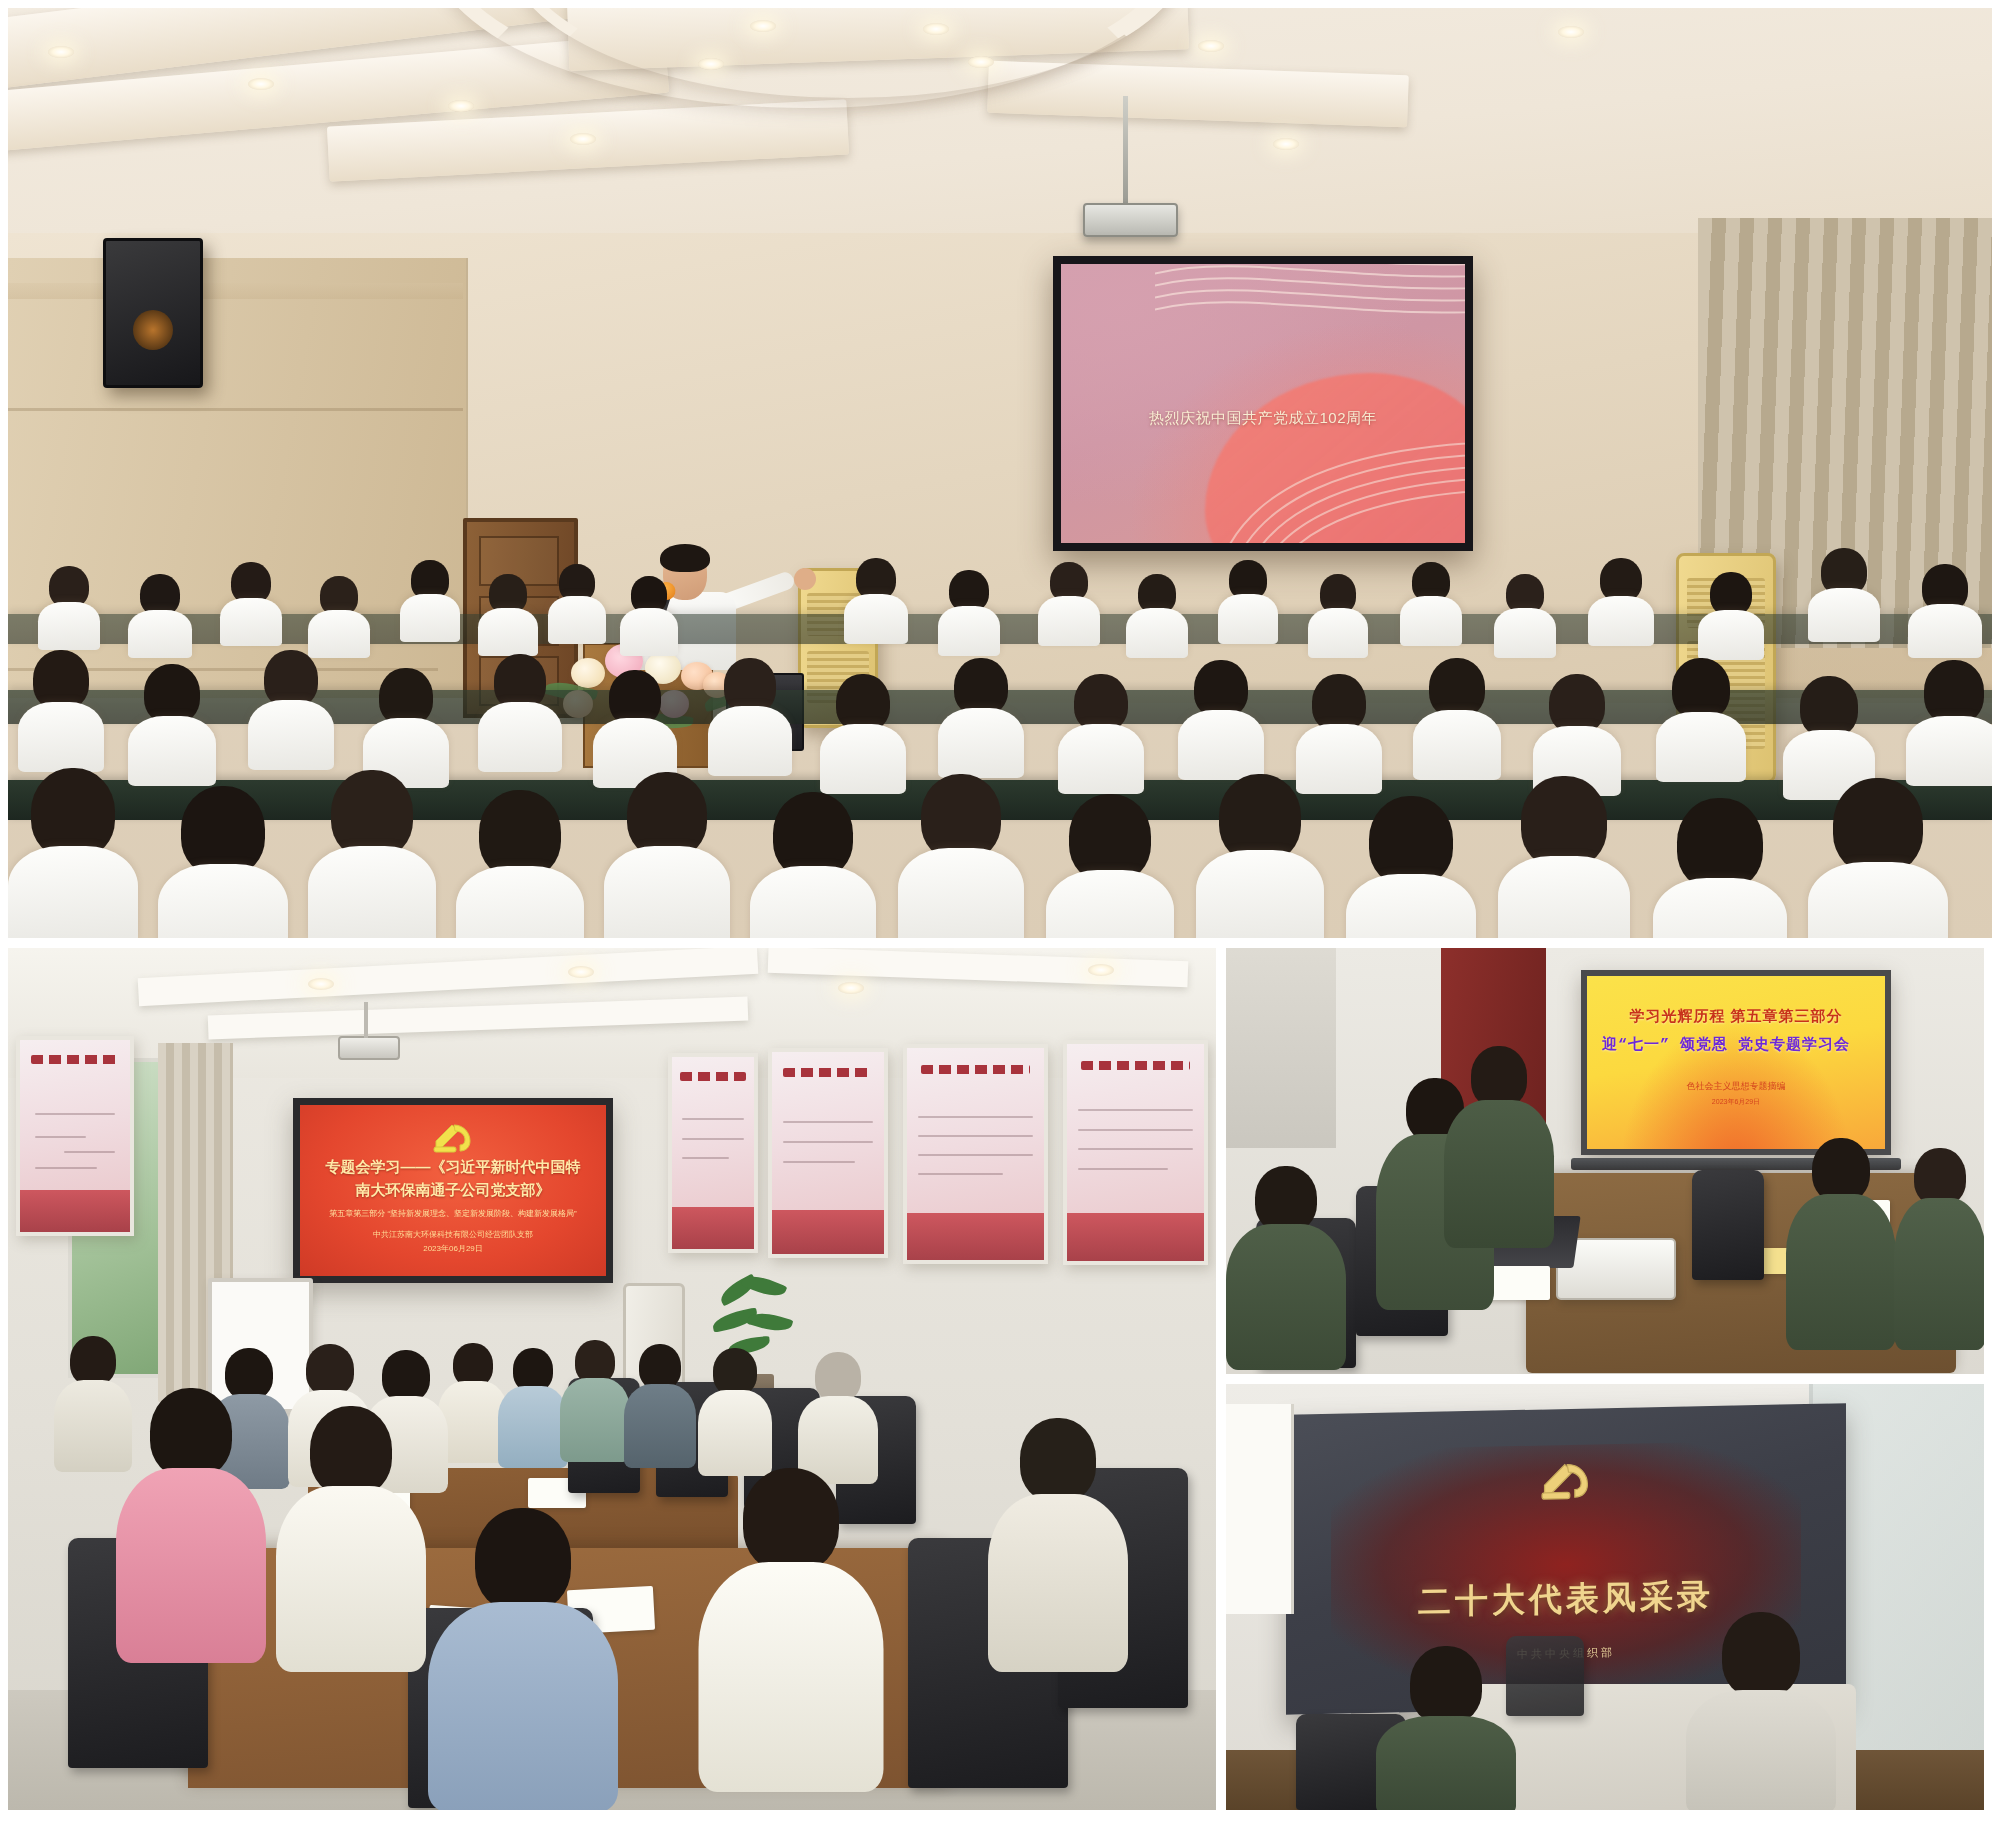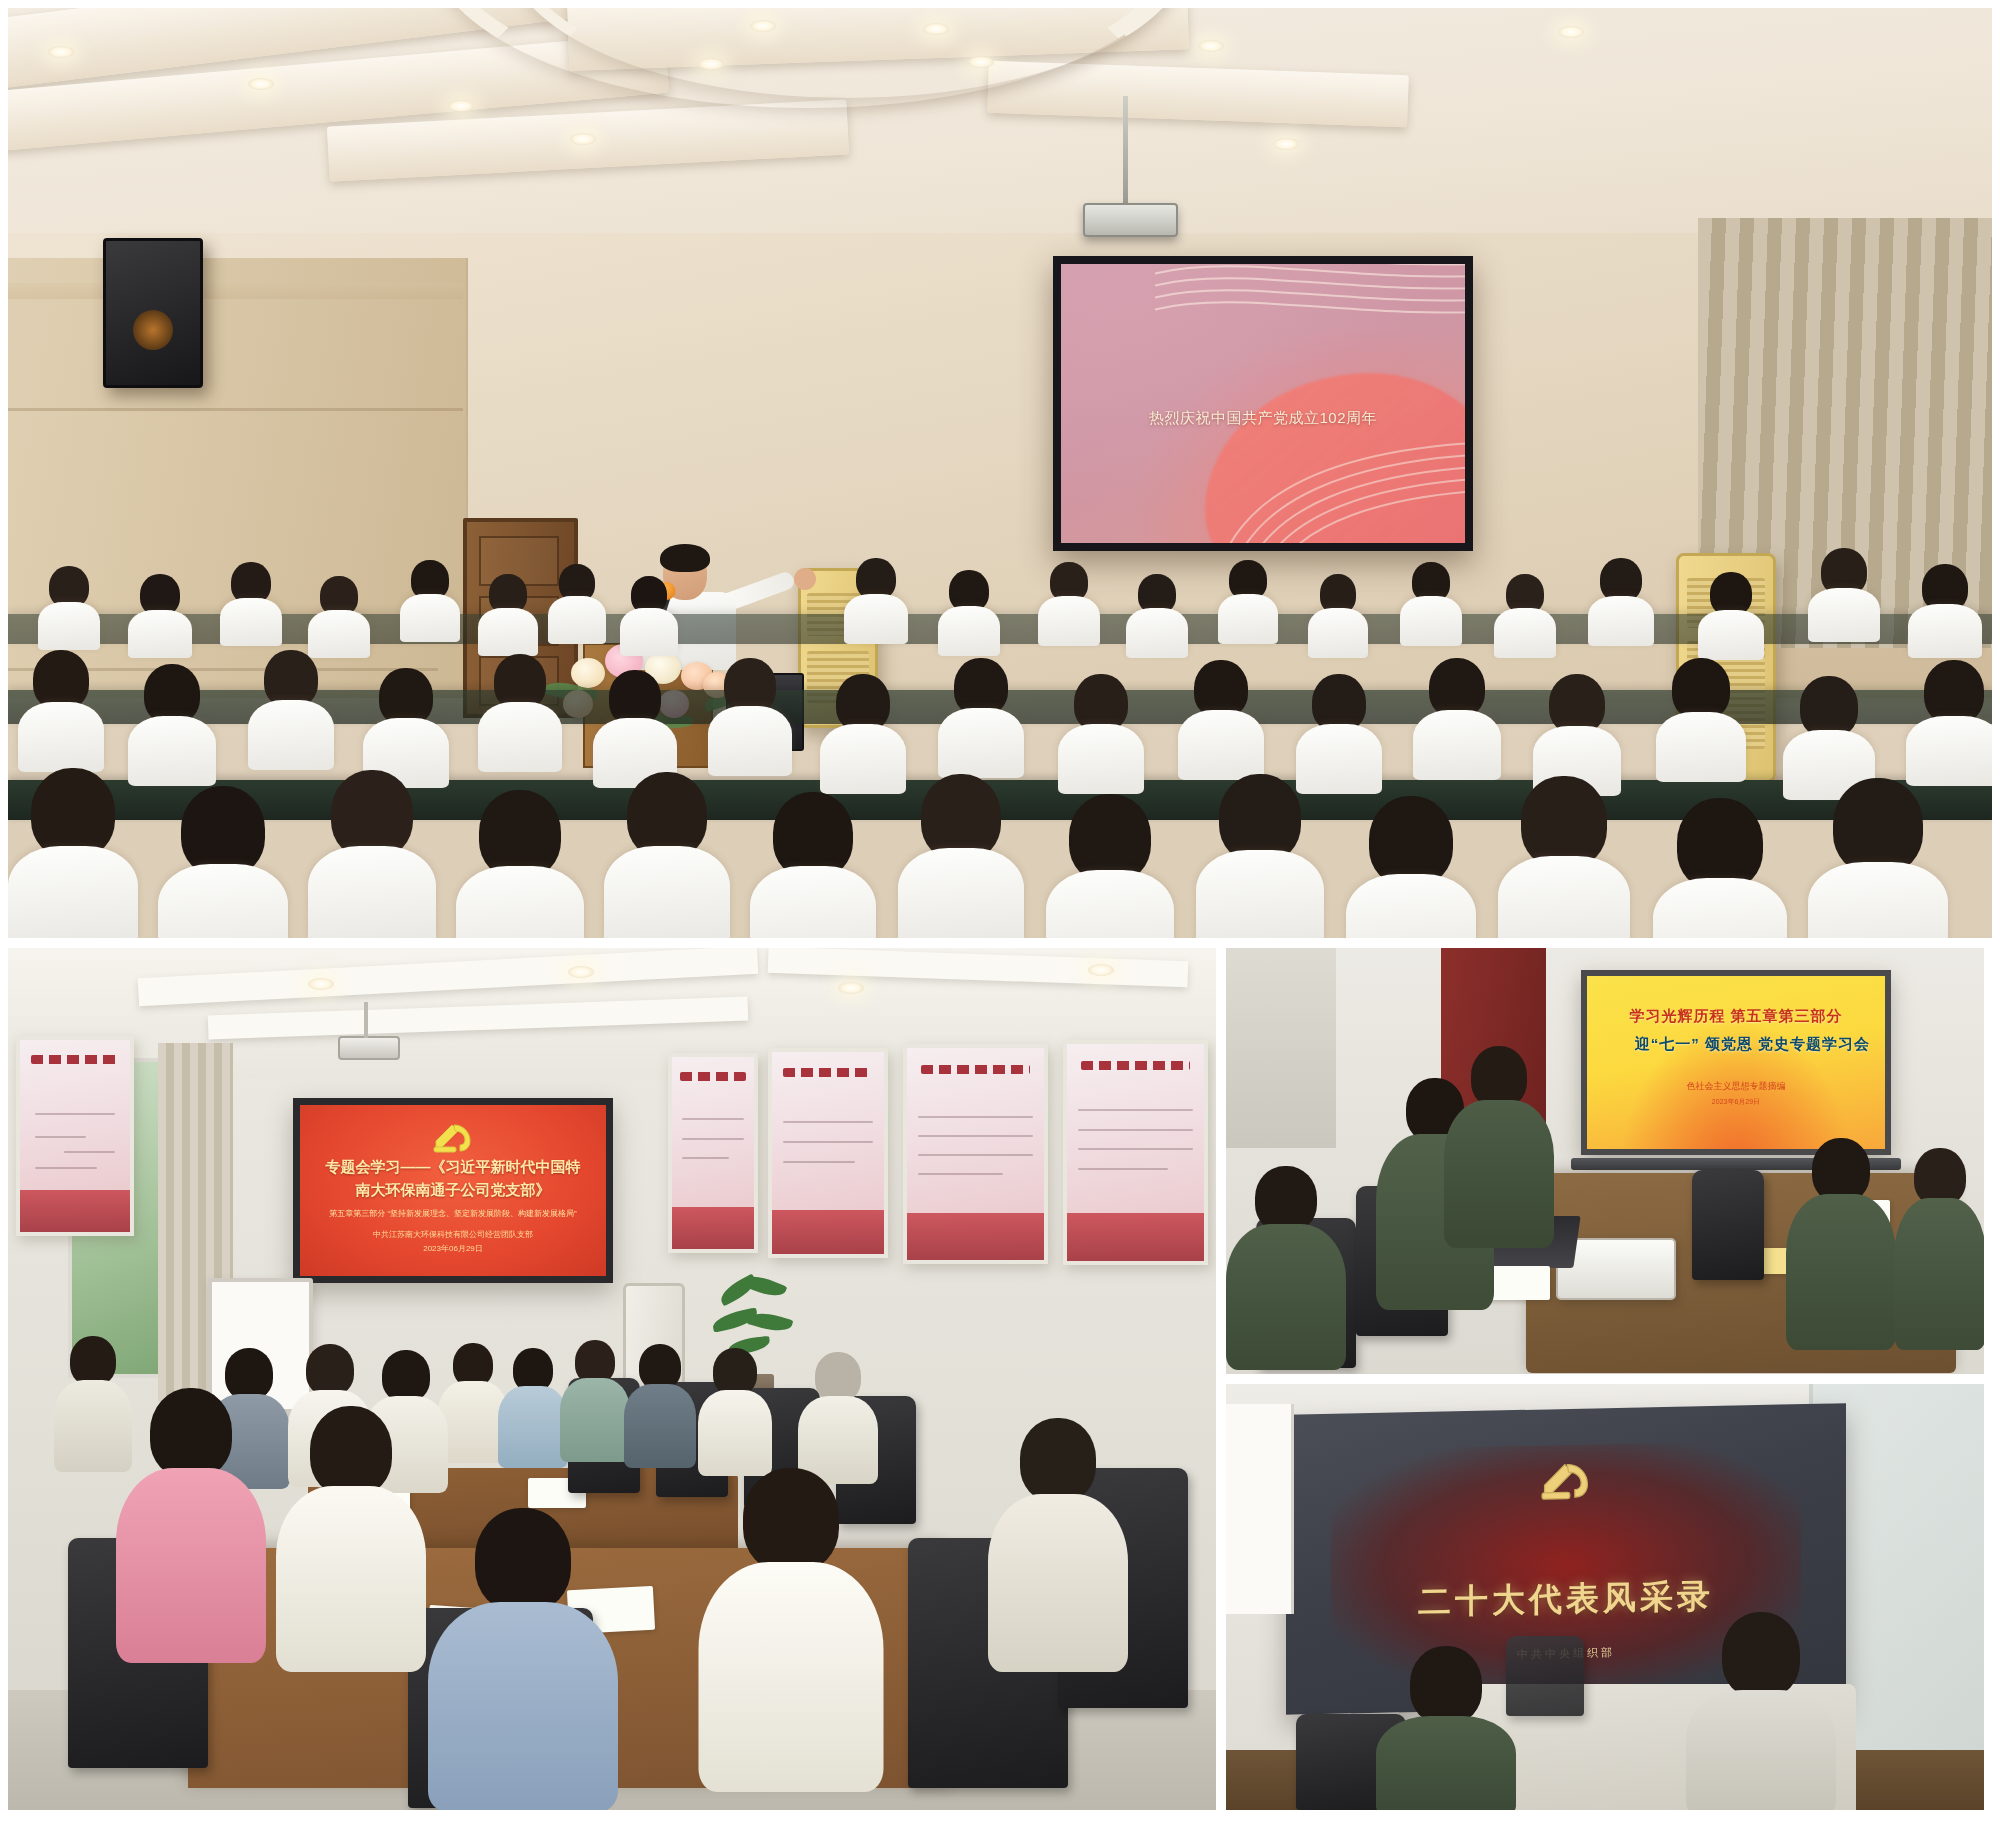--- a/index.html
+++ b/index.html
@@ -411,23 +411,23 @@
   }
   .tr-screen-bg {
     position:absolute; inset:0;
     background:
       radial-gradient(ellipse at 50% 115%, #f06a2a 0%, rgba(240,106,42,0) 55%),
       linear-gradient(170deg,#fbe24a 0%, #fcd93f 45%, #f8a83a 100%);
   }
   .tr-s-t1 { position:absolute; left:5%; right:5%; top:18%; text-align:center;
     color:#c8321a; font-size:15px; font-weight:700; letter-spacing:1px;
     text-shadow:0 1px 2px rgba(255,240,180,.8);}
-  .tr-s-t2 { position:absolute; left:5%; right:5%; top:34%; text-align:right;
-    color:#0c4a6e; font-size:15px; font-weight:700; letter-spacing:1px;
-    text-shadow:0 1px 2px rgba(255,240,180,.8);}
+  .tr-s-t2 { position:absolute; left:5%; right:5%; top:34%; text-align:left;
+    color:#6d28d9; font-size:15px; font-weight:700; letter-spacing:1px;
+    text-shadow:0 1px 2px rgba(255,240,180,.8);font-family:Liberation Mono, monospace;}
   .tr-s-t3 { position:absolute; left:5%; right:5%; top:60%; text-align:center;
     color:#d4441f; font-size:9px; }
   .tr-s-t4 { position:absolute; left:5%; right:5%; top:70%; text-align:center;
     color:#d4441f; font-size:7px; }
   .tr-table {
     position:absolute; left:300px; top:225px; width:430px; height:200px;
     background: linear-gradient(175deg,#8d6b43,#6d5030);
     border-radius: 6px;
     box-shadow: 0 -3px 12px rgba(50,35,20,.25);
   }

